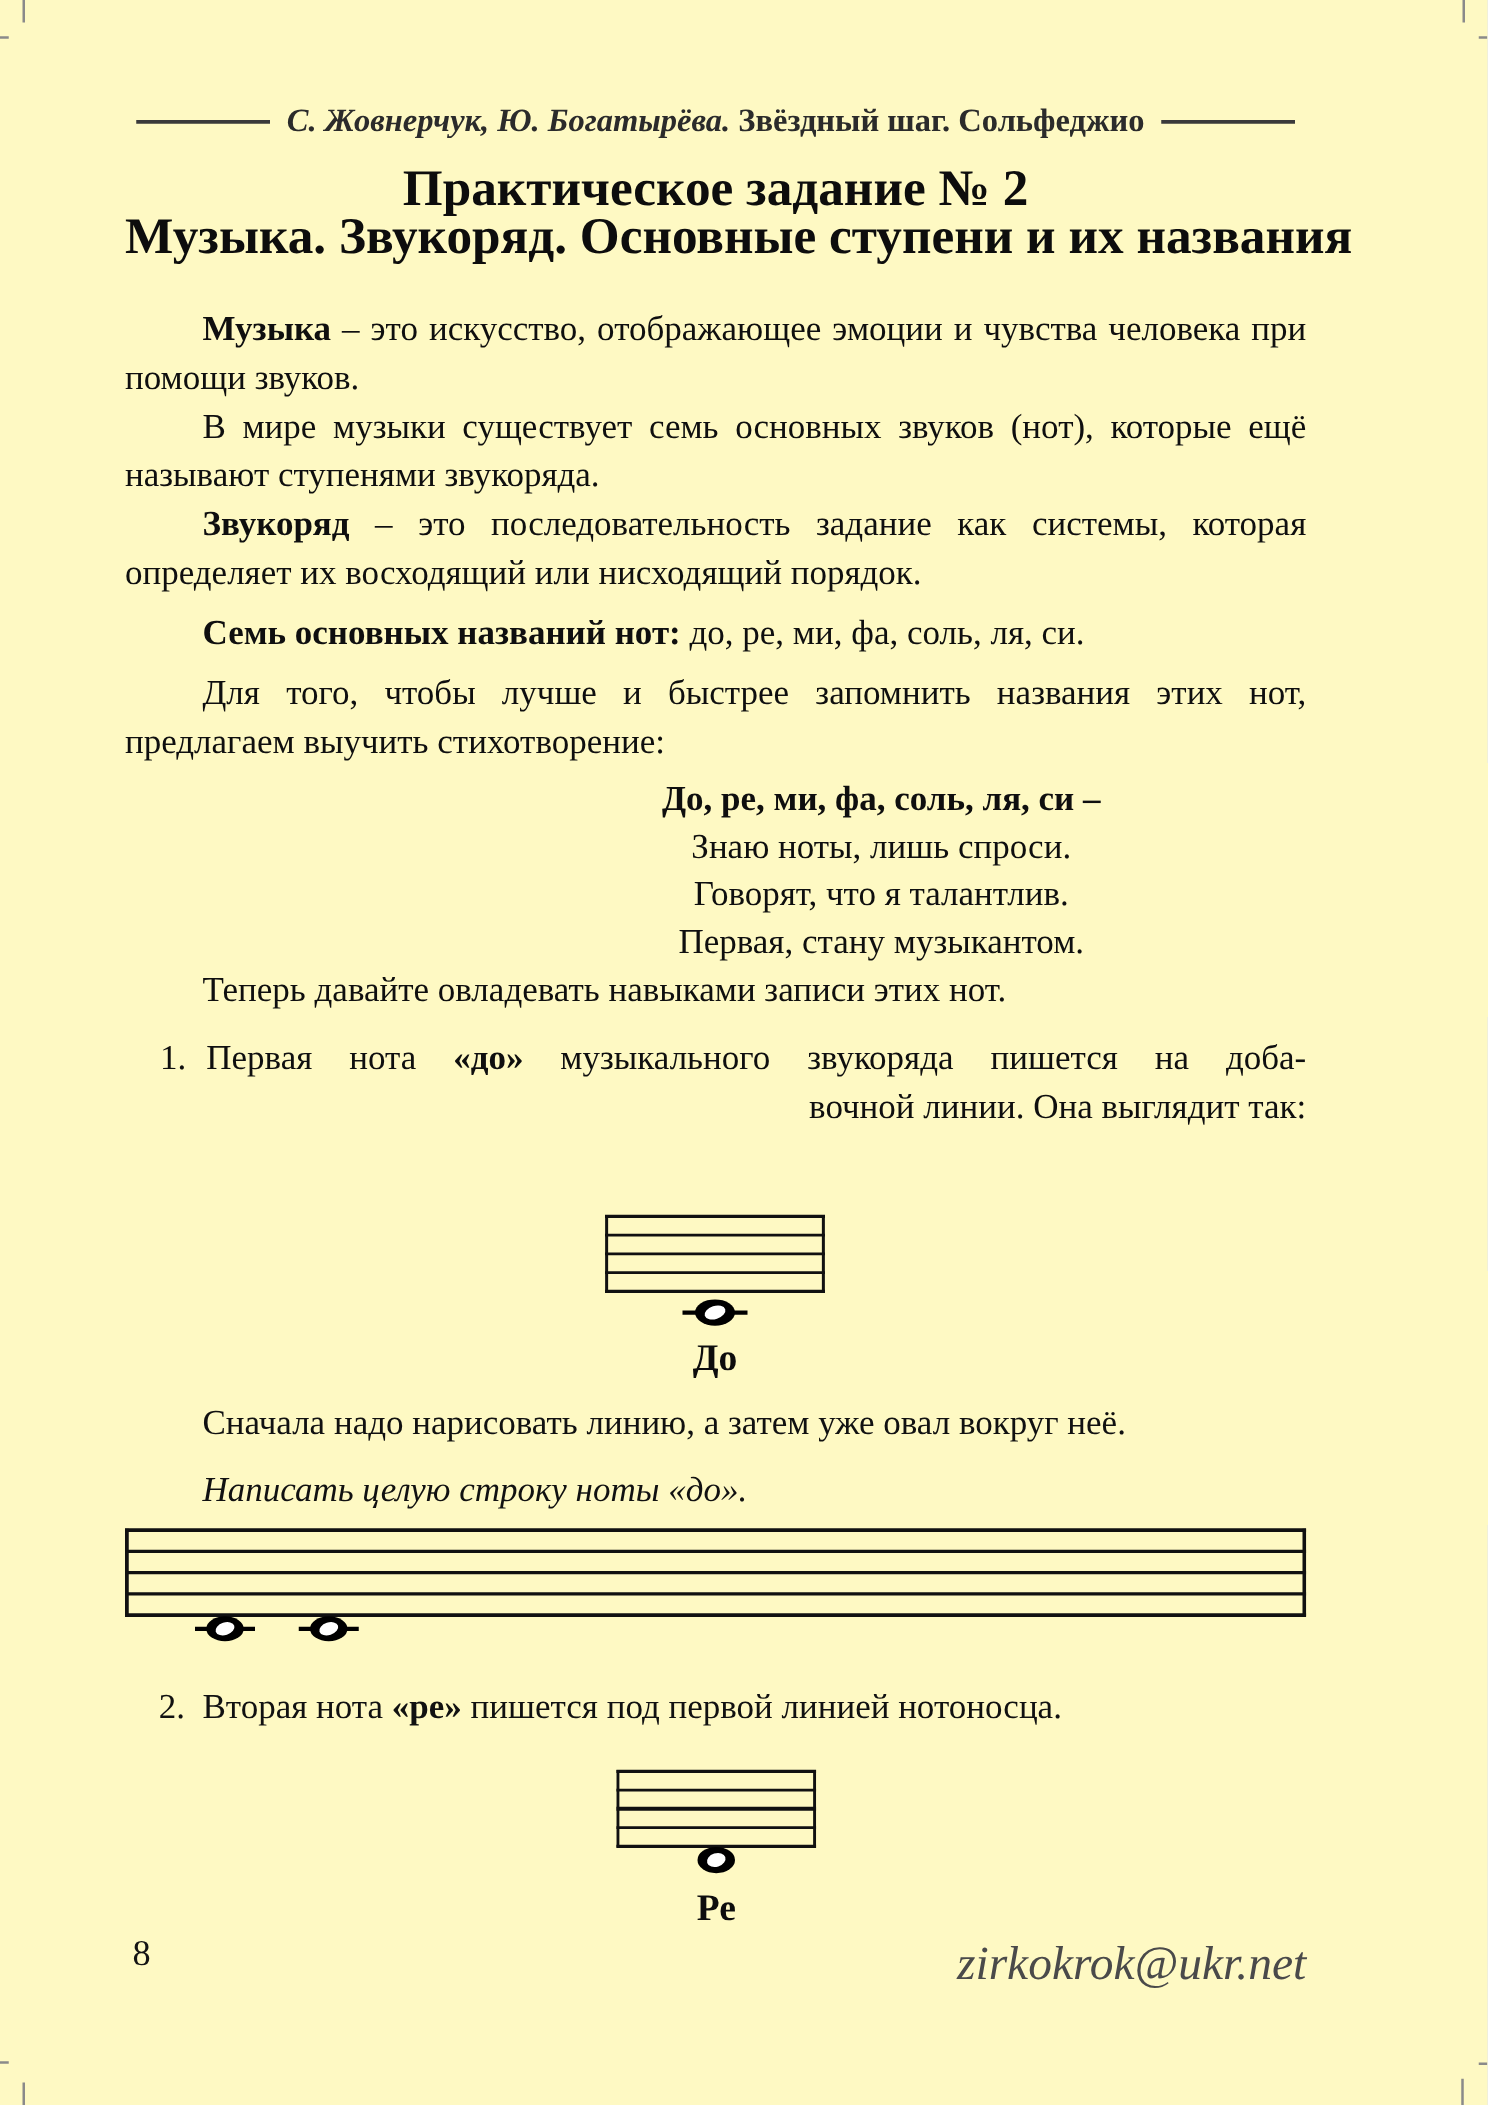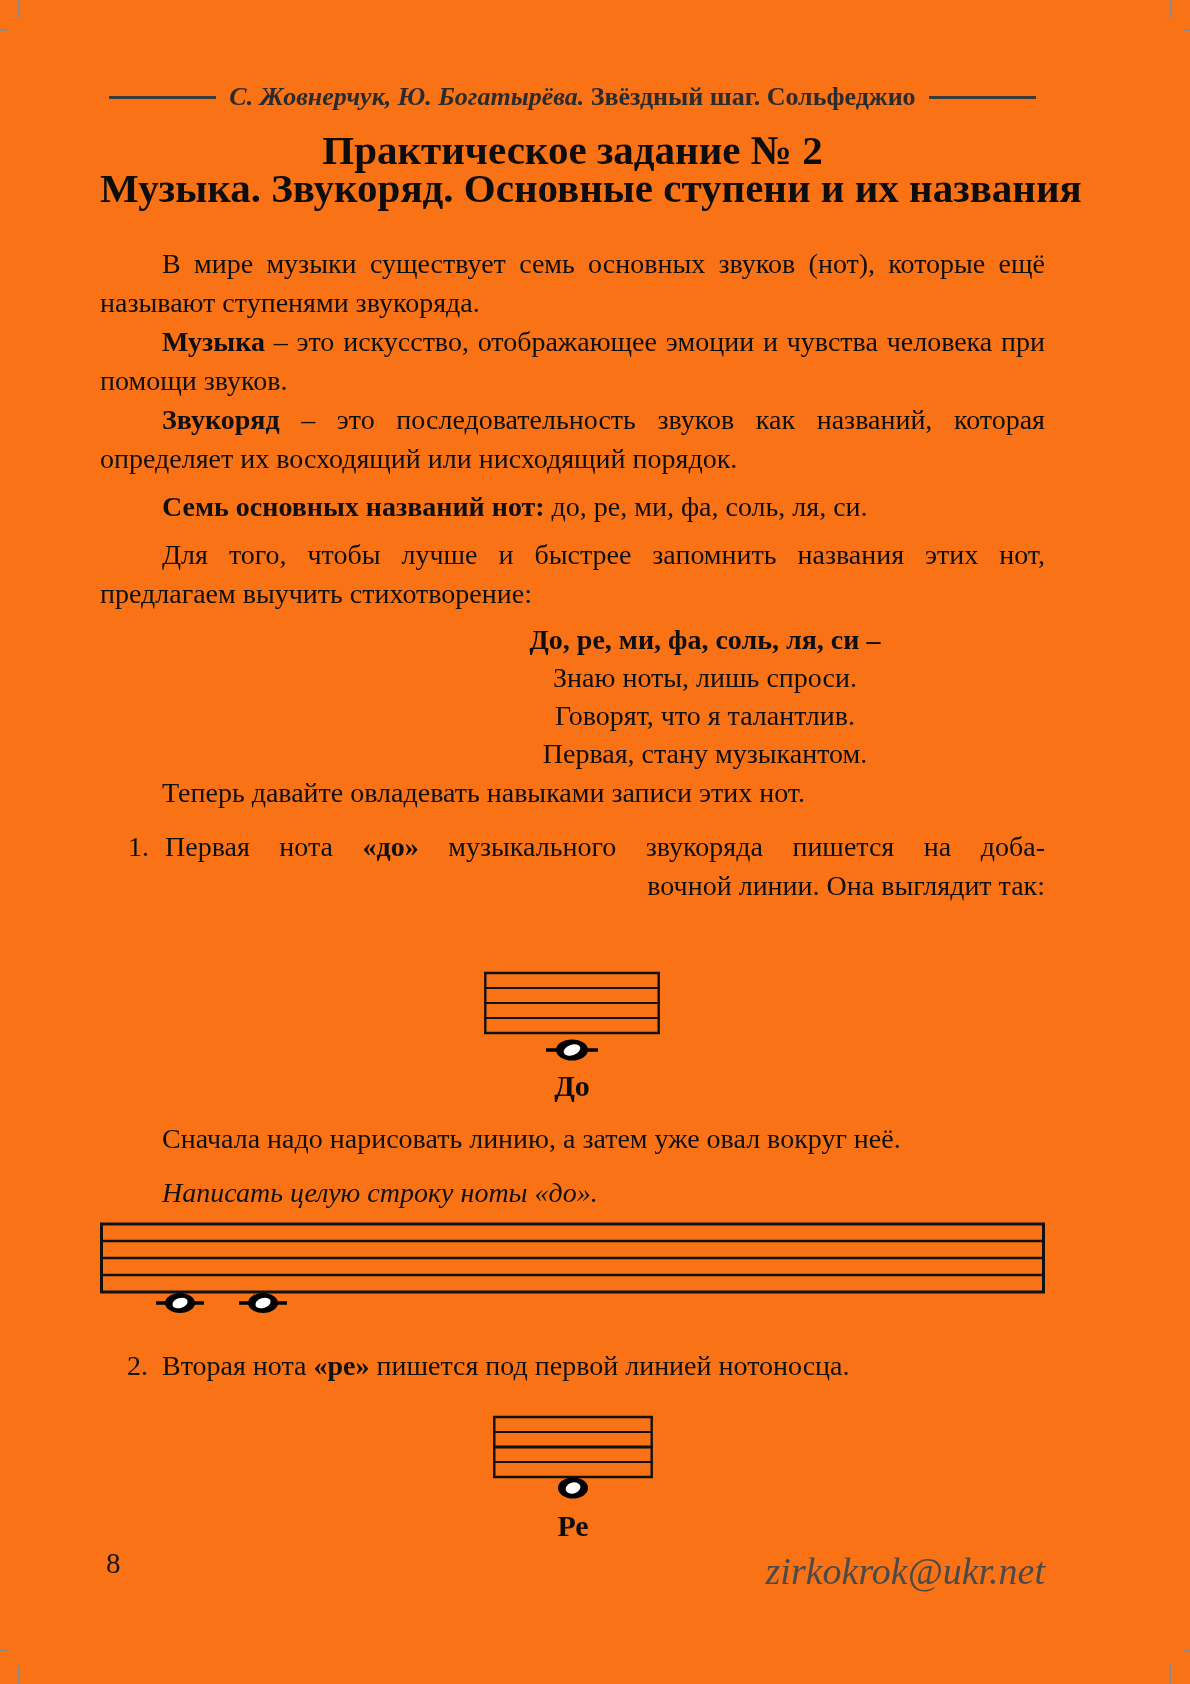--- a/index.html
+++ b/index.html
@@ -1,19 +1,19 @@
 <!DOCTYPE html>
 <html><head>
 <meta charset="utf-8">
 <style>
   html,body{margin:0;padding:0;background:#e8e8e8;}
   .page{
     position:relative;
     width:1190px;height:1684px;
-    background:#f97316;
+    background:#fef9c3;
     font-family:"Liberation Serif", serif;
     color:#111;
     overflow:hidden;
   }
   .cropmark{position:absolute;background:#8a8a8a;}
   
   .header{
     position:absolute;left:100px;top:82px;width:945px;
     display:flex;align-items:center;justify-content:center;gap:13px;
     font-size:26px;font-weight:bold;color:#2b2b2b;white-space:nowrap;
@@ -75,23 +75,23 @@
       <span class="authors">С. Жовнерчук, Ю. Богатырёва.</span>
       <span>Звёздный шаг. Сольфеджио</span>
     </span>
     <span class="rule"></span>
   </div>
 
   <div class="title l1">Практическое задание № 2</div>
   <div class="title l2">Музыка. Звукоряд. Основные ступени и их названия</div>
 
   <div class="bodytext">
+    <p><b>Музыка</b><span> – это искусство, отображающее эмоции и чувства человека при помощи звуков.</span></p>
     <p>В мире музыки существует семь основных звуков (нот), которые ещё называют ступенями звукоряда.</p>
-    <p><b>Музыка</b><span> – это искусство, отображающее эмоции и чувства человека при помощи звуков.</span></p>
-    <p><b>Звукоряд</b><span> – это последовательность звуков как названий, которая определяет их восходящий или нисходящий порядок.</span></p>
+    <p><b>Звукоряд</b><span> – это последовательность задание как системы, которая определяет их восходящий или нисходящий порядок.</span></p>
     <p class="gap9"><b>Семь основных названий нот:</b><span> до, ре, ми, фа, соль, ля, си.</span></p>
     <p class="gap9">Для того, чтобы лучше и быстрее запомнить названия этих нот, предлагаем выучить стихотворение:</p>
 
     <div class="poem">
       <div class="first">До, ре, ми, фа, соль, ля, си –</div>
       <div>Знаю ноты, лишь спроси.</div>
       <div>Говорят, что я талантлив.</div>
       <div>Первая, стану музыкантом.</div>
     </div>
 

